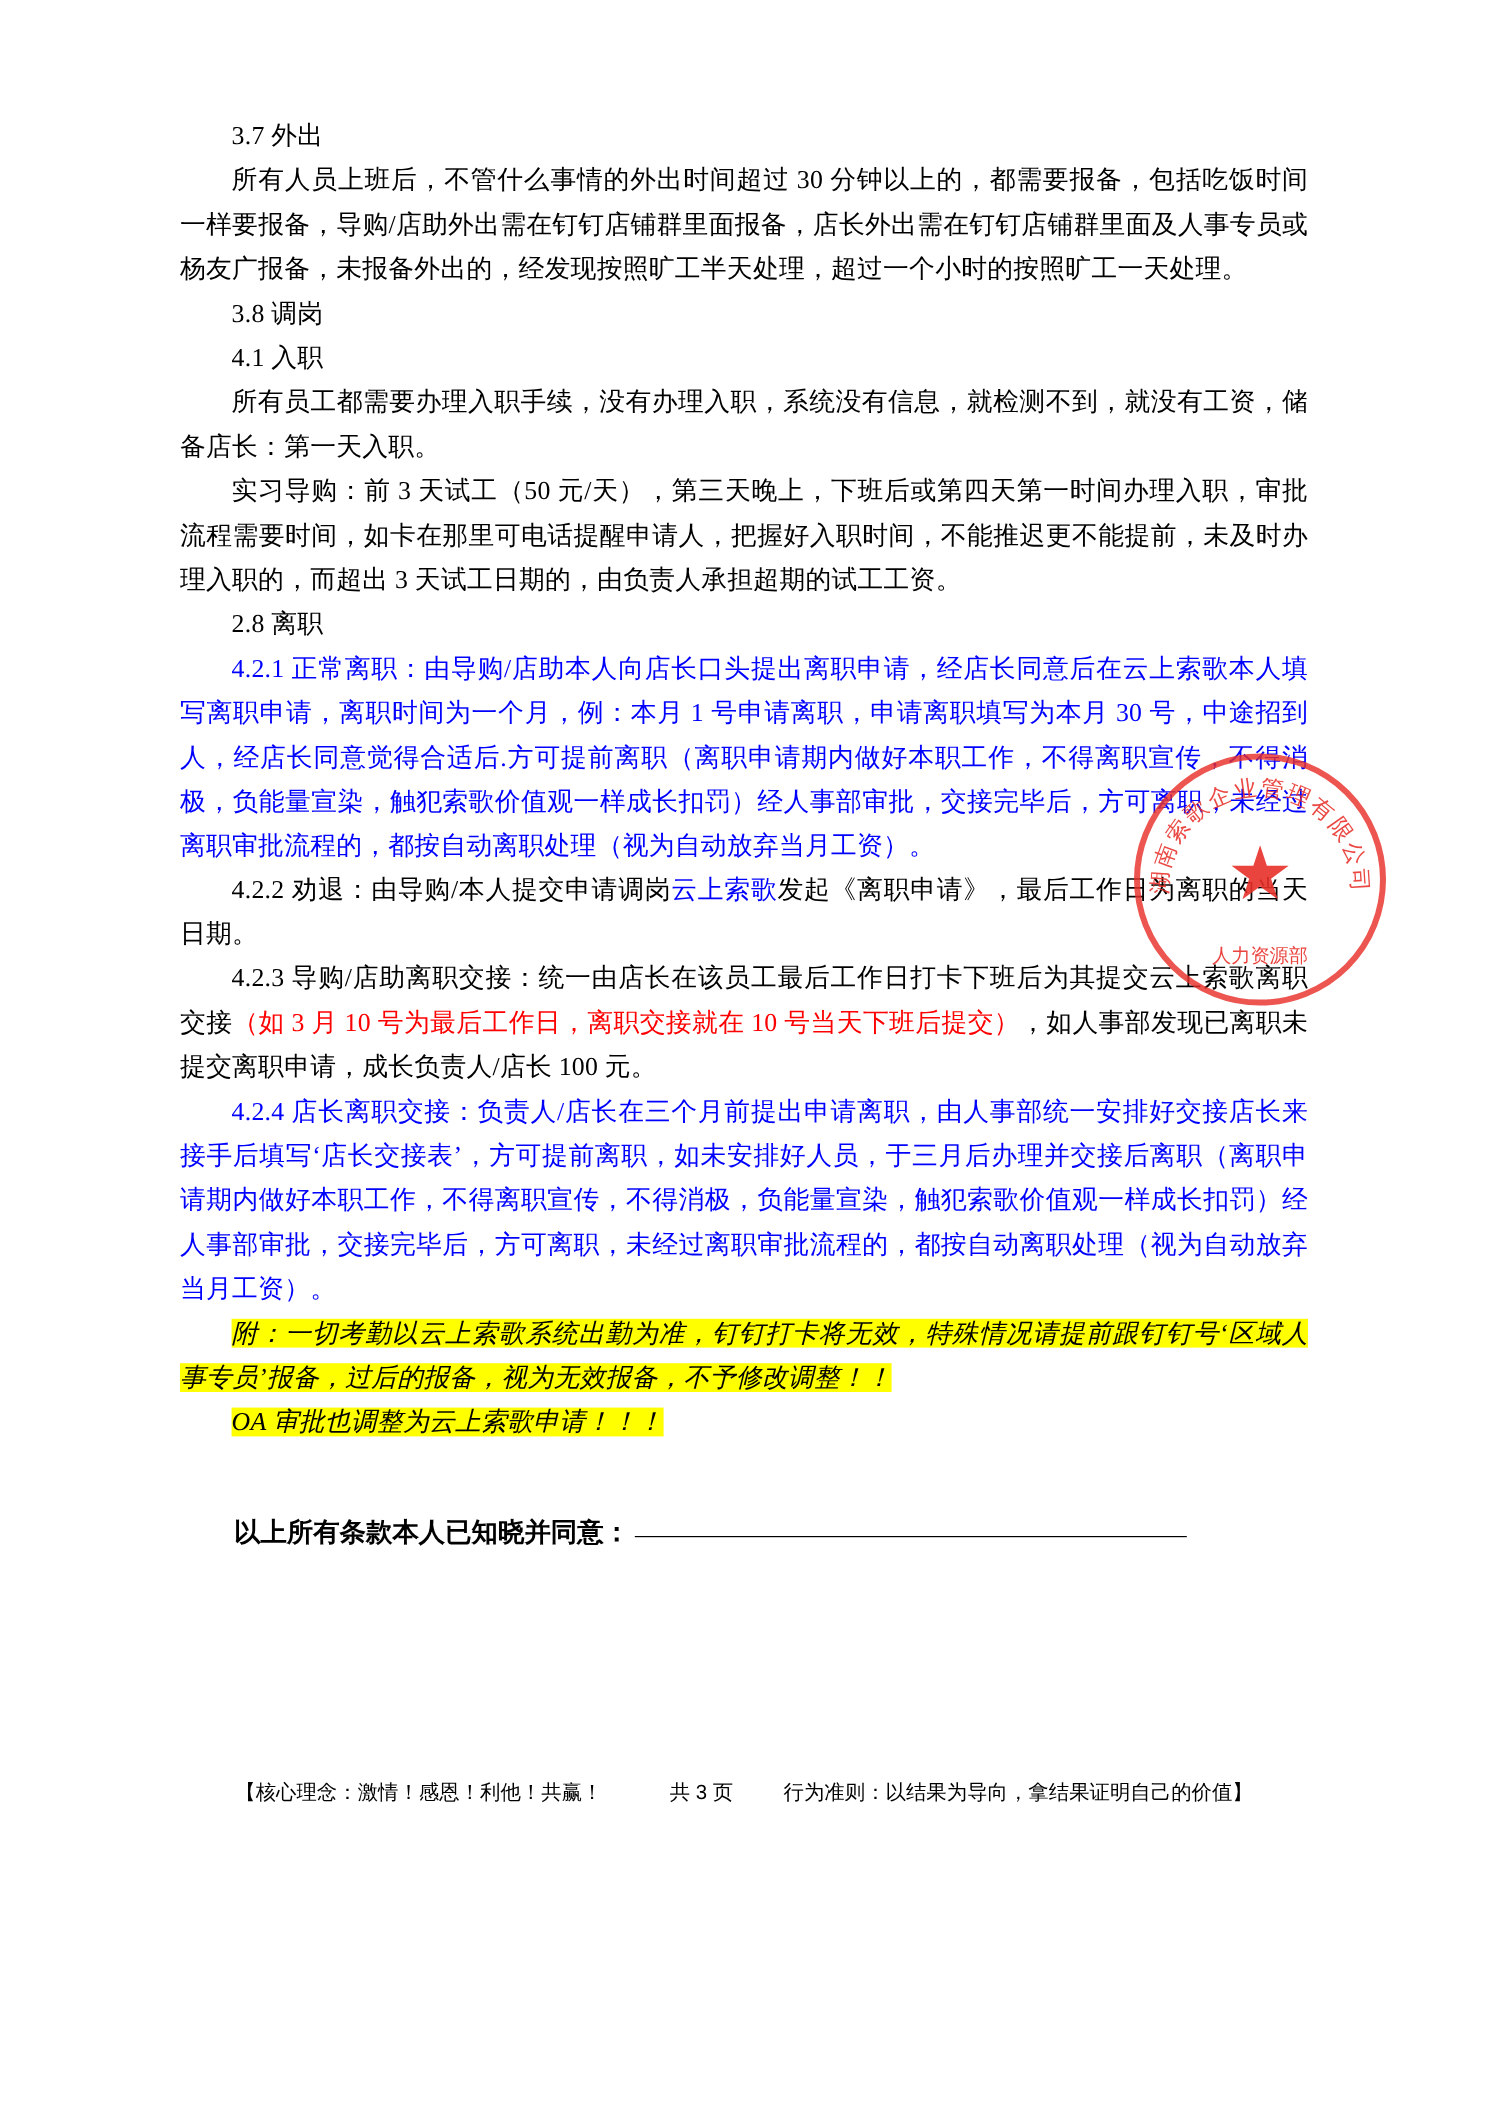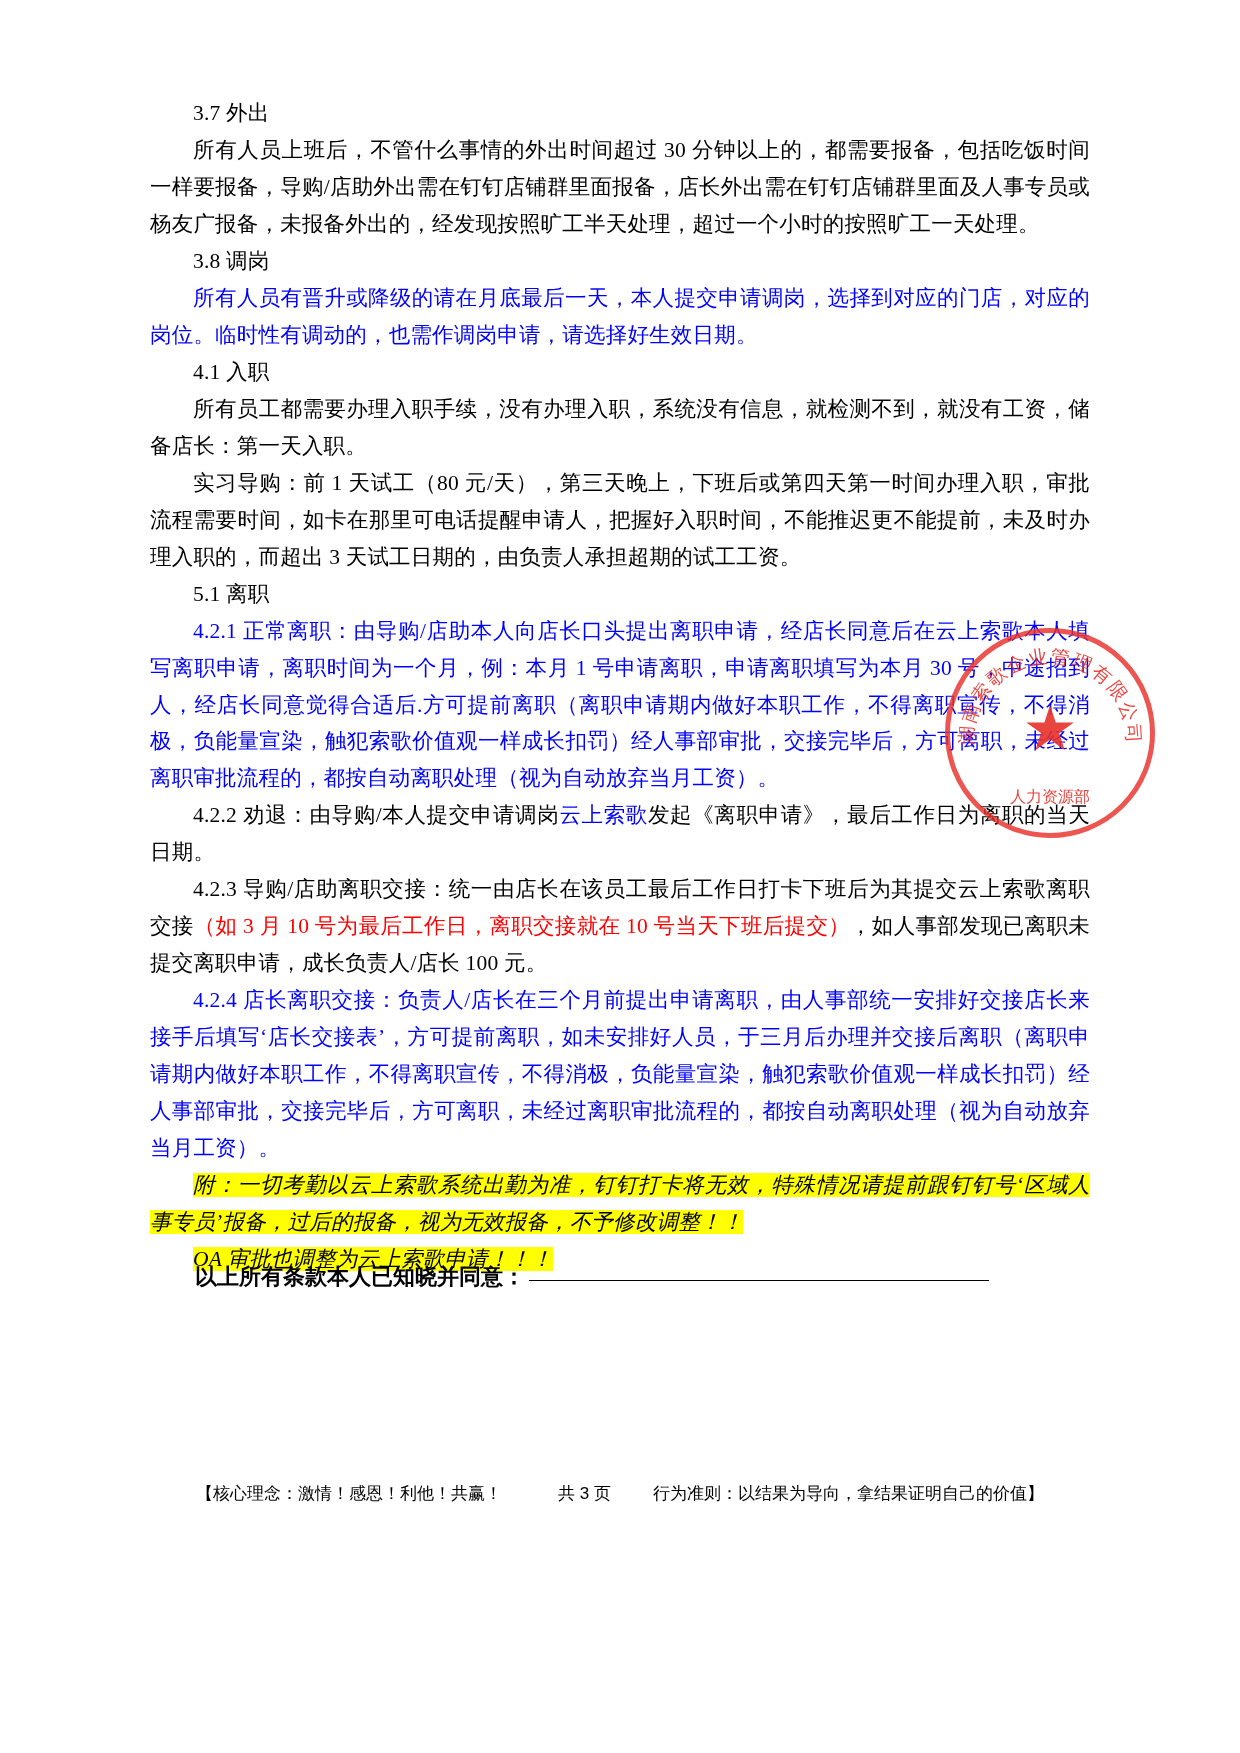--- a/index.html
+++ b/index.html
@@ -123,27 +123,26 @@
 <body>
 
 <div class="page">
 
   <div class="doc-body">
 
     <p class="para">3.7 外出</p>
     <p class="para">所有人员上班后，不管什么事情的外出时间超过 30 分钟以上的，都需要报备，包括吃饭时间一样要报备，导购/店助外出需在钉钉店铺群里面报备，店长外出需在钉钉店铺群里面及人事专员或杨友广报备，未报备外出的，经发现按照旷工半天处理，超过一个小时的按照旷工一天处理。</p>
 
     <p class="para">3.8 调岗</p>
-    <p class="para blue">所有人员有晋升或降级的请在月底最后一天，本人提交申请调岗，选择到对应的门店，对应的岗位。临时性有调动的，也需作调岗申请，请选择好生效日期。</p>
 
     <p class="para">4.1 入职</p>
     <p class="para">所有员工都需要办理入职手续，没有办理入职，系统没有信息，就检测不到，就没有工资，储备店长：第一天入职。</p>
-    <p class="para">实习导购：前 1 天试工（80 元/天），第三天晚上，下班后或第四天第一时间办理入职，审批流程需要时间，如卡在那里可电话提醒申请人，把握好入职时间，不能推迟更不能提前，未及时办理入职的，而超出 3 天试工日期的，由负责人承担超期的试工工资。</p>
+    <p class="para">实习导购：前 3 天试工（50 元/天），第三天晚上，下班后或第四天第一时间办理入职，审批流程需要时间，如卡在那里可电话提醒申请人，把握好入职时间，不能推迟更不能提前，未及时办理入职的，而超出 3 天试工日期的，由负责人承担超期的试工工资。</p>
 
-    <p class="para">5.1 离职</p>
+    <p class="para">2.8 离职</p>
 
     <p class="para blue">4.2.1 正常离职：由导购/店助本人向店长口头提出离职申请，经店长同意后在云上索歌本人填写离职申请，离职时间为一个月，例：本月 1 号申请离职，申请离职填写为本月 30 号，中途招到人，经店长同意觉得合适后.方可提前离职（离职申请期内做好本职工作，不得离职宣传，不得消极，负能量宣染，触犯索歌价值观一样成长扣罚）经人事部审批，交接完毕后，方可离职，未经过离职审批流程的，都按自动离职处理（视为自动放弃当月工资）。</p>
 
     <p class="para"><span>4.2.2 劝退：由导购/本人提交申请调岗</span><span class="blue">云上索歌</span><span>发起《离职申请》，最后工作日为离职的当天日期。</span></p>
 
     <p class="para"><span>4.2.3 导购/店助离职交接：统一由店长在该员工最后工作日打卡下班后为其提交云上索歌离职交接</span><span class="red">（如 3 月 10 号为最后工作日，离职交接就在 10 号当天下班后提交）</span><span>，如人事部发现已离职未提交离职申请，成长负责人/店长 100 元。</span></p>
 
     <p class="para blue">4.2.4 店长离职交接：负责人/店长在三个月前提出申请离职，由人事部统一安排好交接店长来接手后填写‘店长交接表’，方可提前离职，如未安排好人员，于三月后办理并交接后离职（离职申请期内做好本职工作，不得离职宣传，不得消极，负能量宣染，触犯索歌价值观一样成长扣罚）经人事部审批，交接完毕后，方可离职，未经过离职审批流程的，都按自动离职处理（视为自动放弃当月工资）。</p>
 
     <p class="para"><span class="hl-line">附：一切考勤以云上索歌系统出勤为准，钉钉打卡将无效，特殊情况请提前跟钉钉号‘区域人事专员’报备，过后的报备，视为无效报备，不予修改调整！！</span></p>

